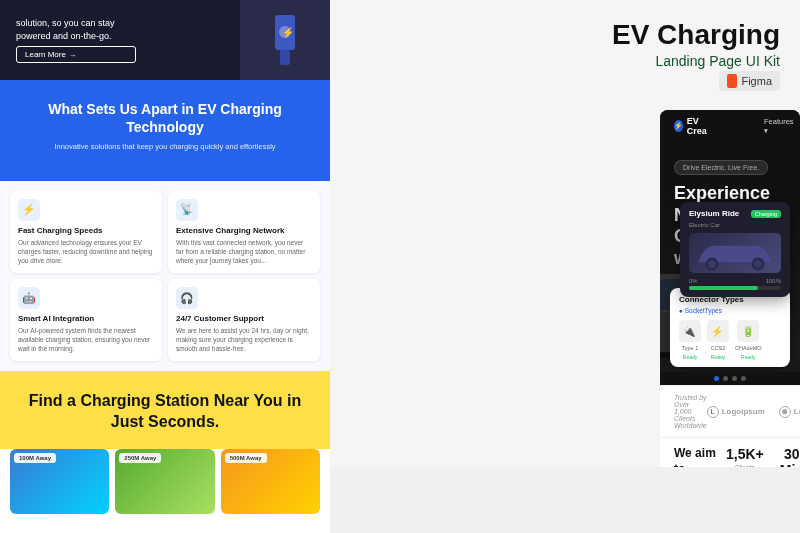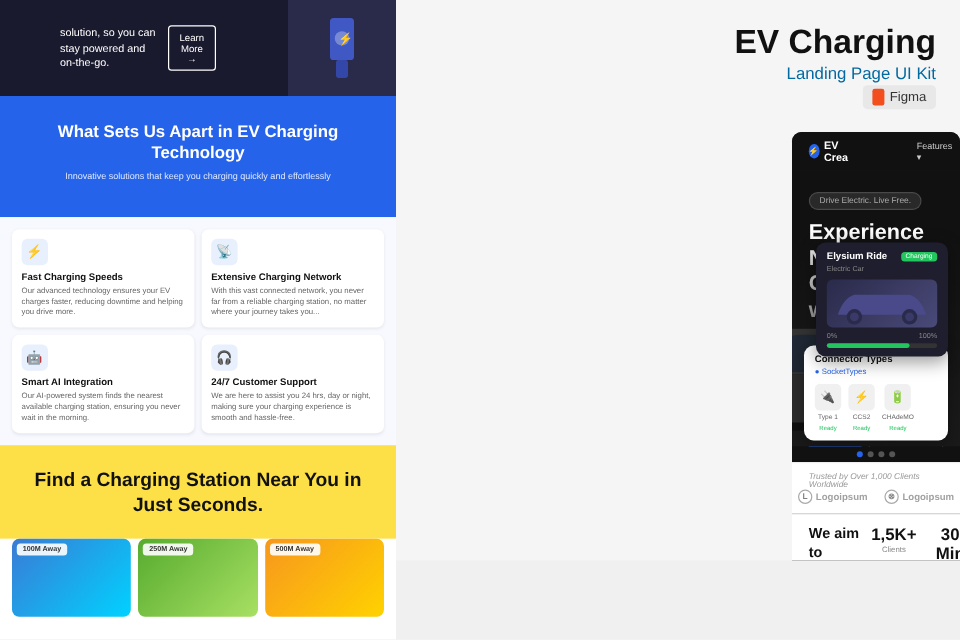--- a/index.html
+++ b/index.html
@@ -184,21 +184,21 @@
       text-align: right;
     }
     .title-area h1 {
       font-size: 28px;
       font-weight: 800;
       color: #111;
       line-height: 1.1;
     }
     .title-area p {
       font-size: 14px;
-      color: #0369a1;
+      color: #14532d;
       margin-top: 2px;
     }
     .figma-badge {
       display: inline-flex;
       align-items: center;
       gap: 4px;
       background: #e8e8e8;
       border-radius: 4px;
       padding: 3px 8px;
       font-size: 11px;
@@ -465,21 +465,20 @@
     }
 
     
     .trusted-section {
       background: #fff;
       padding: 8px 14px;
       display: flex;
       align-items: center;
       justify-content: space-between;
       border-top: 1px solid #eee;
-      flex-direction: column;
     }
     .trusted-text {
       font-size: 7px;
       color: #999;
       font-style: italic;
     }
     .logo-items {
       display: flex;
       gap: 14px;
       align-items: center;
@@ -558,21 +557,21 @@
     .dot.active {
       background: #2563eb;
     }
   </style>
 </head>
 <body>
 
 <div class="left-panel">
 
   <div class="left-top-dark">
-    <div style="display:flex; gap:4px; max-width:130px;margin-left:34px;">
+    <div style="display:flex; flex-direction:column; gap:4px; max-width:130px;">
       <span class="left-top-dark-text">solution, so you can stay powered and on-the-go.</span>
       <button class="left-top-btn">Learn More →</button>
     </div>
     <div class="left-top-image-placeholder">
 
       <svg width="50" height="60" viewBox="0 0 50 60">
         <rect x="15" y="5" width="20" height="35" rx="3" fill="#4a6cf7" opacity="0.7"></rect>
         <rect x="20" y="40" width="10" height="15" rx="2" fill="#3a5ce7" opacity="0.6"></rect>
         <circle cx="25" cy="22" r="6" fill="#fff" opacity="0.3"></circle>
         <text x="22" y="26" font-size="10" fill="#fff">⚡</text>

